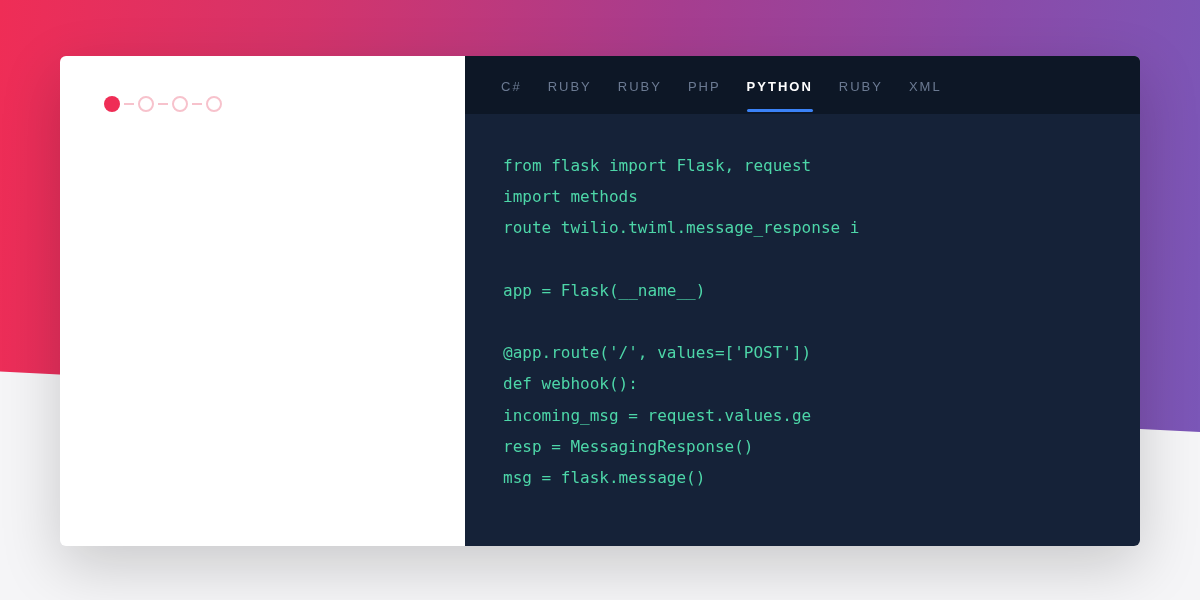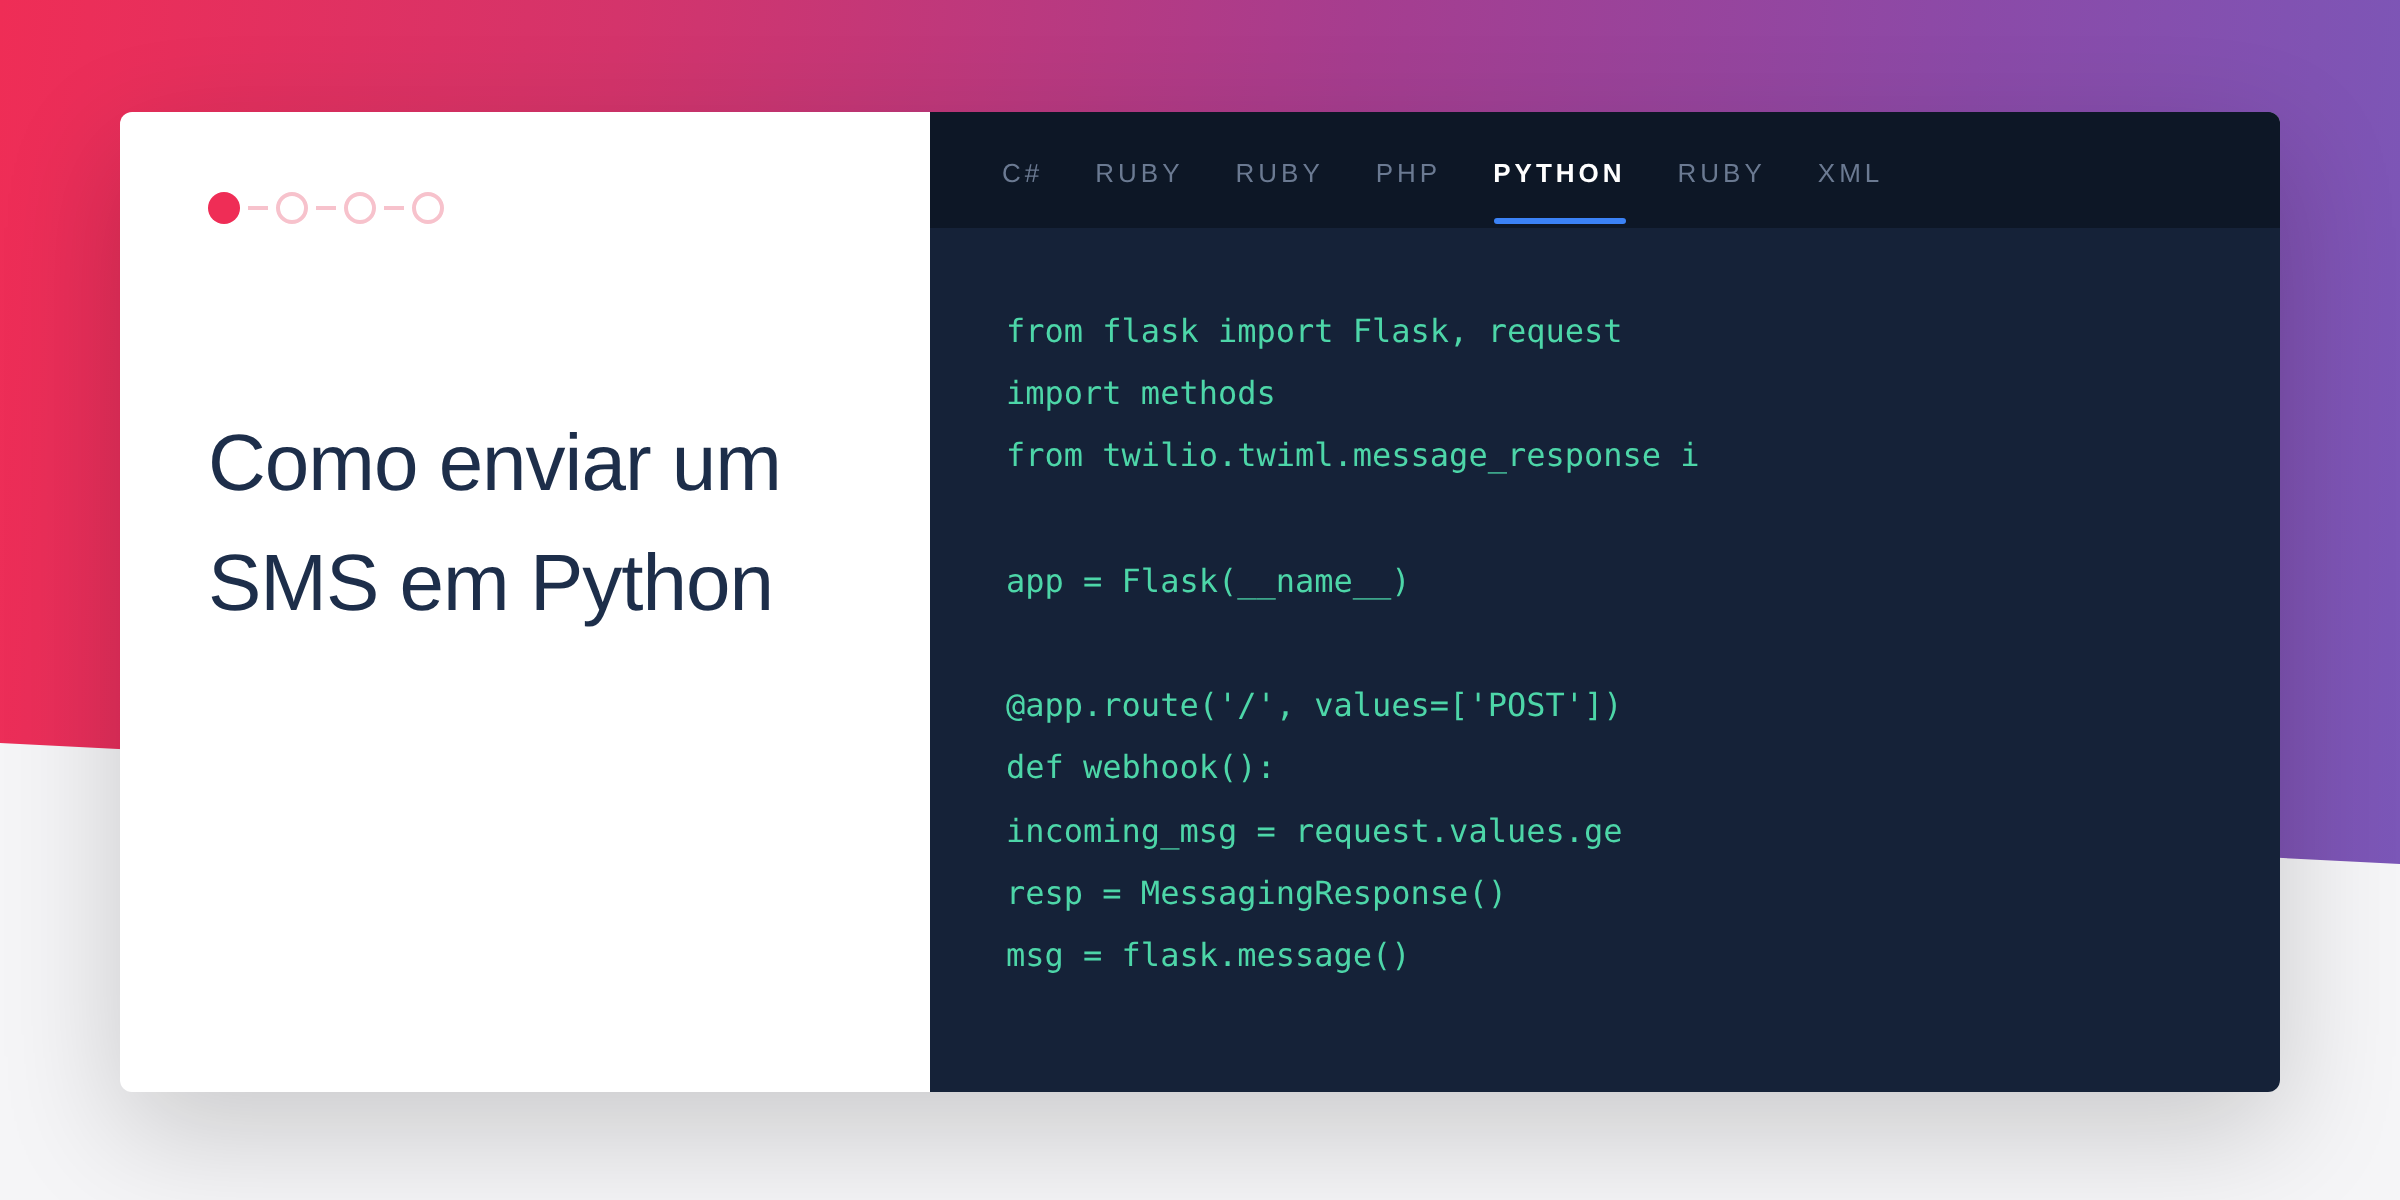--- a/index.html
+++ b/index.html
@@ -118,36 +118,35 @@
   <div class="left-panel">
     <div class="dots">
       <div class="dot dot-filled"></div>
       <div class="connector"></div>
       <div class="dot dot-outline"></div>
       <div class="connector"></div>
       <div class="dot dot-outline"></div>
       <div class="connector"></div>
       <div class="dot dot-outline"></div>
     </div>
-    <h1 class="title">Como enviar um<br>SMS em Python</h1>
   </div>
 
   <div class="code-panel">
     <div class="tabs">
       <span class="tab">C#</span>
       <span class="tab">RUBY</span>
       <span class="tab">RUBY</span>
       <span class="tab">PHP</span>
       <span class="tab active">PYTHON</span>
       <span class="tab">RUBY</span>
       <span class="tab">XML</span>
     </div>
     <div class="code-body"><span>from flask import Flask, request</span>
 <span>import methods</span>
-<span>from twilio.twiml.message_response i</span>
+<span>route twilio.twiml.message_response i</span>
 <span></span>
 <span>app = Flask(__name__)</span>
 <span></span>
 <span>@app.route('/', values=['POST'])</span>
 <span>def webhook():</span>
 <span>incoming_msg = request.values.ge</span>
 <span>resp = MessagingResponse()</span>
 <span>msg = flask.message()</span></div>
   </div>
 </div>

